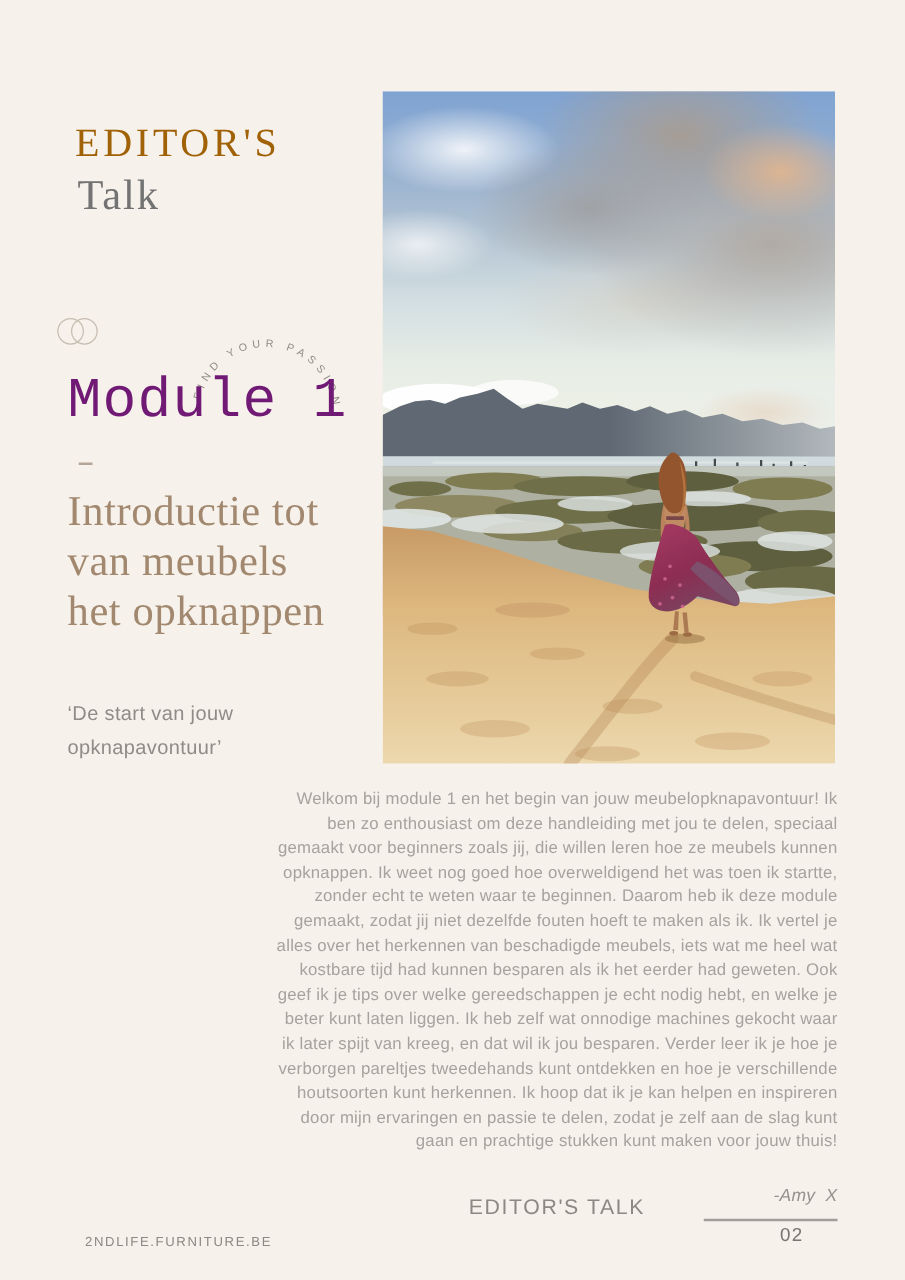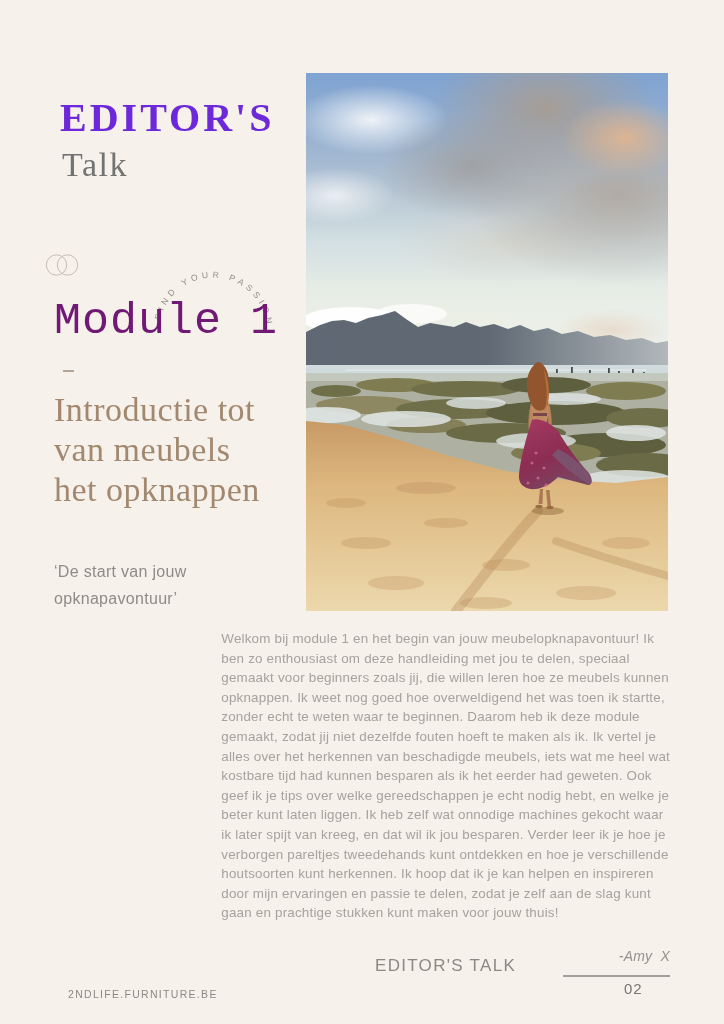--- a/index.html
+++ b/index.html
@@ -1,22 +1,22 @@
 <!DOCTYPE html>
 <html><head>
 <meta charset="utf-8">
 <style>
   html,body{margin:0;padding:0;background:#e9e4dc;}
   .page{position:relative;width:724px;height:1024px;background:#f6f1ea;
         font-family:"Liberation Sans",sans-serif;overflow:hidden;}
 
   
   .masthead{position:absolute;left:60px;top:98px;}
-  .masthead .t1{font-family:"Liberation Serif",serif;font-weight:700;
-                font-size:40px;letter-spacing:3px;color:#6d28d9;line-height:1;}
+  .masthead .t1{font-family:"Liberation Serif",serif;font-weight:400;
+                font-size:32px;letter-spacing:3px;color:#a16207;line-height:1;}
   .masthead .t2{font-family:"Liberation Serif",serif;font-weight:400;
                 font-size:34px;letter-spacing:1.5px;color:#737373;
                 line-height:1;margin-top:10px;margin-left:2px;}
 
   
   .circles-icon{position:absolute;left:44px;top:252px;width:36px;height:26px;}
   .arc-svg{position:absolute;left:150px;top:254px;width:124px;height:124px;}
   .arc-svg text{font-family:"Liberation Sans",sans-serif;font-size:8.3px;
                 letter-spacing:2.8px;fill:#908c86;}
 
@@ -227,21 +227,21 @@
         <path d="M230,290 C223,296 220,305 221,315 C222,325 225,332 229,336
                  C233,339 239,338 241,332 C244,322 244,306 241,298
                  C238,291 233,287 230,290 Z" fill="#93552e"></path>
         <path d="M238,296 C242,306 244,320 242,332 C241,337 238,340 236,341
                  C240,336 242,324 240,310 Z" fill="#bf7f46" opacity="0.75"></path>
       </g>
     </svg>
   </div>
 
   <div class="message">
-    <div style="display:flex;flex-direction:column;">
+    <div style="display:flex;flex-direction:column;align-items:flex-end;">
         <div class="line">Welkom bij module 1 en het begin van jouw meubelopknapavontuur! Ik</div>
         <div class="line">ben zo enthousiast om deze handleiding met jou te delen, speciaal</div>
         <div class="line">gemaakt voor beginners zoals jij, die willen leren hoe ze meubels kunnen</div>
         <div class="line">opknappen. Ik weet nog goed hoe overweldigend het was toen ik startte,</div>
         <div class="line">zonder echt te weten waar te beginnen. Daarom heb ik deze module</div>
         <div class="line">gemaakt, zodat jij niet dezelfde fouten hoeft te maken als ik. Ik vertel je</div>
         <div class="line">alles over het herkennen van beschadigde meubels, iets wat me heel wat</div>
         <div class="line">kostbare tijd had kunnen besparen als ik het eerder had geweten. Ook</div>
         <div class="line">geef ik je tips over welke gereedschappen je echt nodig hebt, en welke je</div>
         <div class="line">beter kunt laten liggen. Ik heb zelf wat onnodige machines gekocht waar</div>

